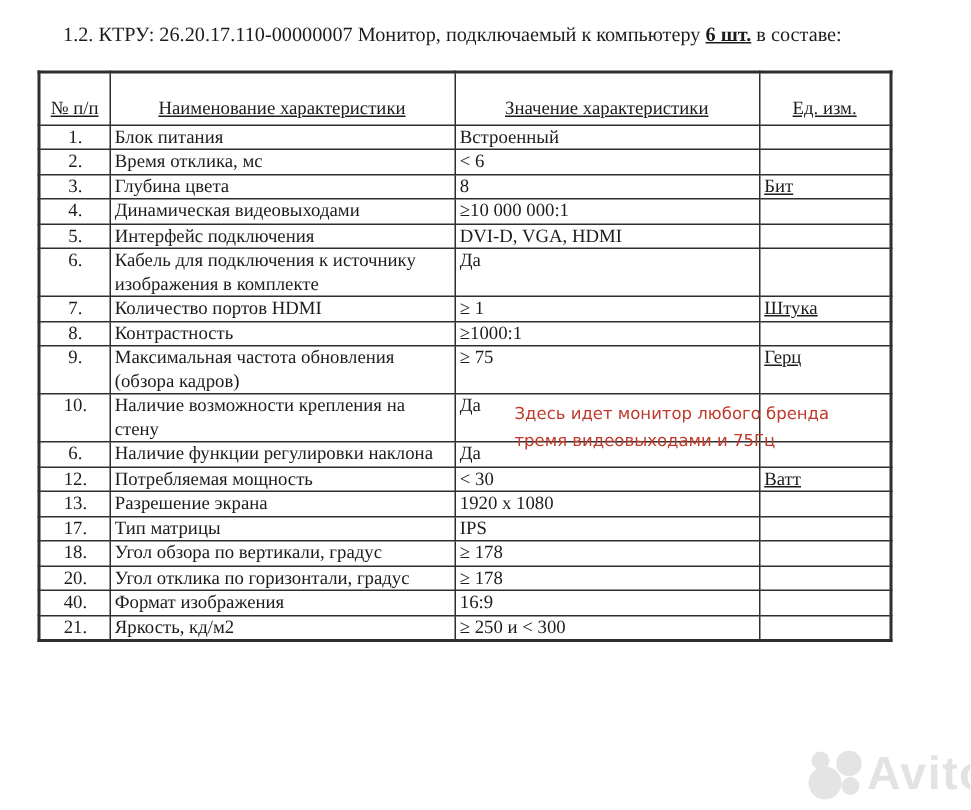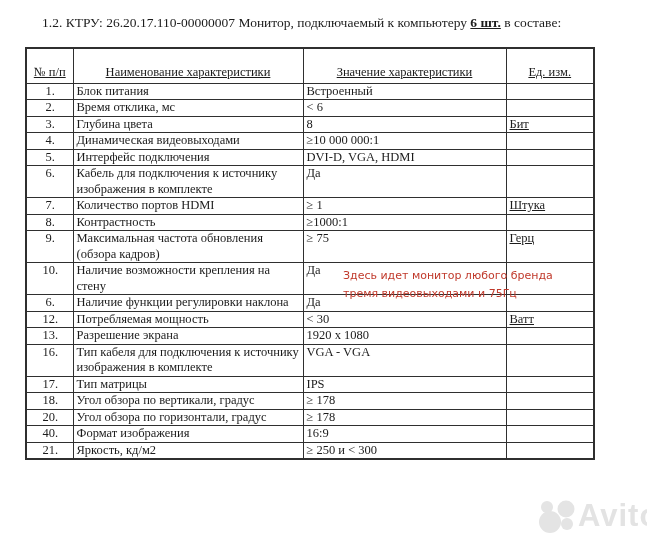--- a/index.html
+++ b/index.html
@@ -165,40 +165,34 @@
         <td class="col-value">&lt; 30</td>
         <td class="col-unit">Ватт</td>
       </tr>
       <tr>
         <td class="col-num">13.</td>
         <td class="col-name">Разрешение экрана</td>
         <td class="col-value">1920 x 1080</td>
         <td class="col-unit"></td>
       </tr>
       <tr>
-        <td class="col-num">16.</td>
-        <td class="col-name">Тип кабеля для подключения к источнику изображения в комплекте</td>
-        <td class="col-value">VGA - VGA</td>
-        <td class="col-unit"></td>
-      </tr>
-      <tr>
         <td class="col-num">17.</td>
         <td class="col-name">Тип матрицы</td>
         <td class="col-value">IPS</td>
         <td class="col-unit"></td>
       </tr>
       <tr>
         <td class="col-num">18.</td>
         <td class="col-name">Угол обзора по вертикали, градус</td>
         <td class="col-value">≥ 178</td>
         <td class="col-unit"></td>
       </tr>
       <tr>
         <td class="col-num">20.</td>
-        <td class="col-name">Угол обзора по горизонтали, градус</td>
+        <td class="col-name">Угол отклика по горизонтали, градус</td>
         <td class="col-value">≥ 178</td>
         <td class="col-unit"></td>
       </tr>
       <tr>
         <td class="col-num">40.</td>
         <td class="col-name">Формат изображения</td>
         <td class="col-value">16:9</td>
         <td class="col-unit"></td>
       </tr>
       <tr>

